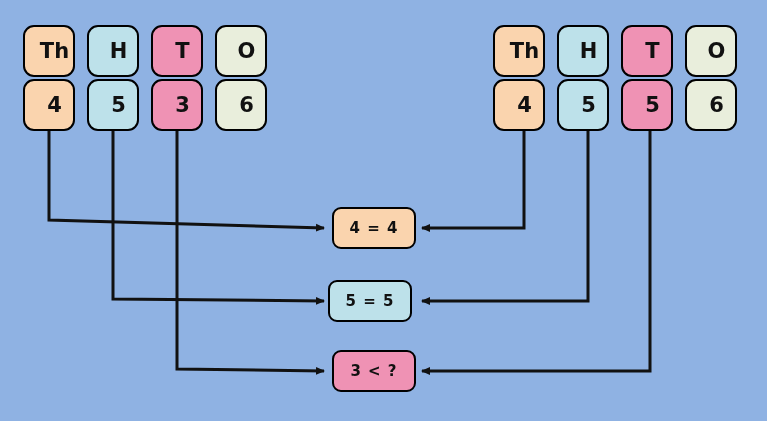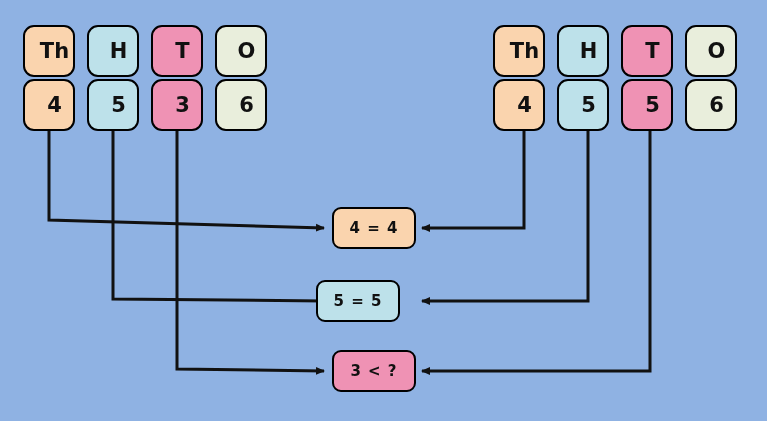--- a/index.html
+++ b/index.html
@@ -103,17 +103,17 @@
     <div class="cell" style="left:685px; top:25px; background:#e9eedc;">O</div>
 
     <div class="cell" style="left:493px; top:79px; background:#fad4ae;">4</div>
     <div class="cell" style="left:557px; top:79px; background:#bde1ea;">5</div>
     <div class="cell" style="left:621px; top:79px; background:#ef92b4;">5</div>
     <div class="cell" style="left:685px; top:79px; background:#e9eedc;">6</div>
   </div>
 
   <div>
     <div class="cmp" style="left:332px; top:207px; background:#fad4ae;">4 = 4</div>
-    <div class="cmp" style="left:316px; top:280px; background:#bde1ea;">5 = 5</div>
+    <div class="cmp" style="left:328px; top:280px; background:#bde1ea;">5 = 5</div>
     <div class="cmp" style="left:332px; top:350px; background:#ef92b4;">3 &lt; ?</div>
   </div>
 
 </div>
 
 </body></html>

